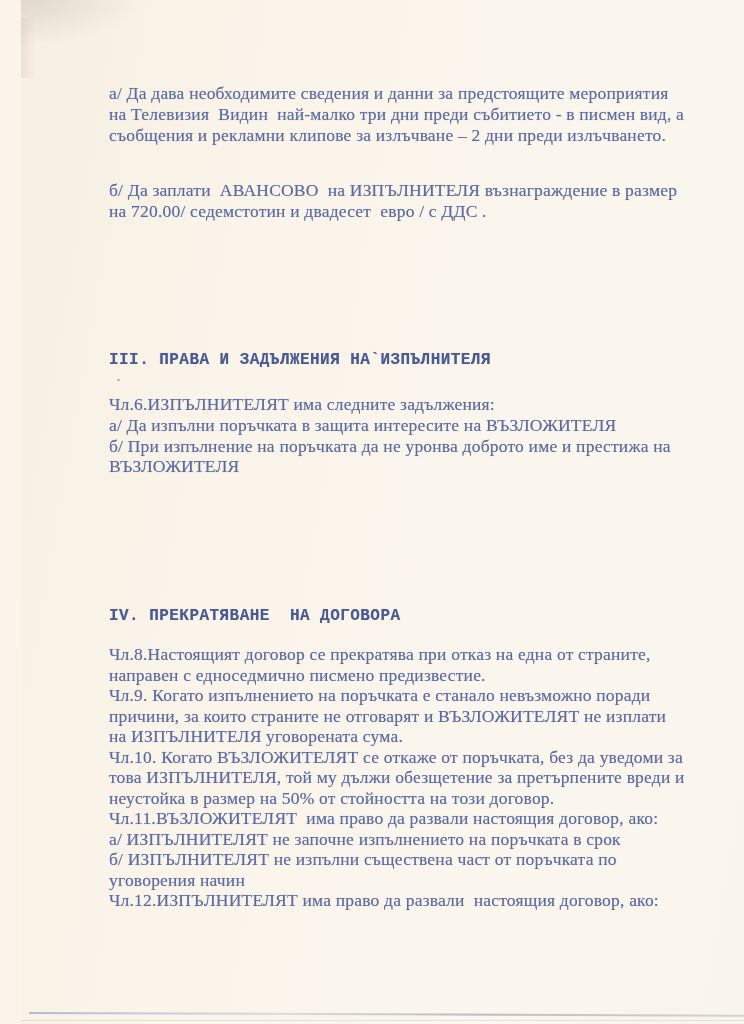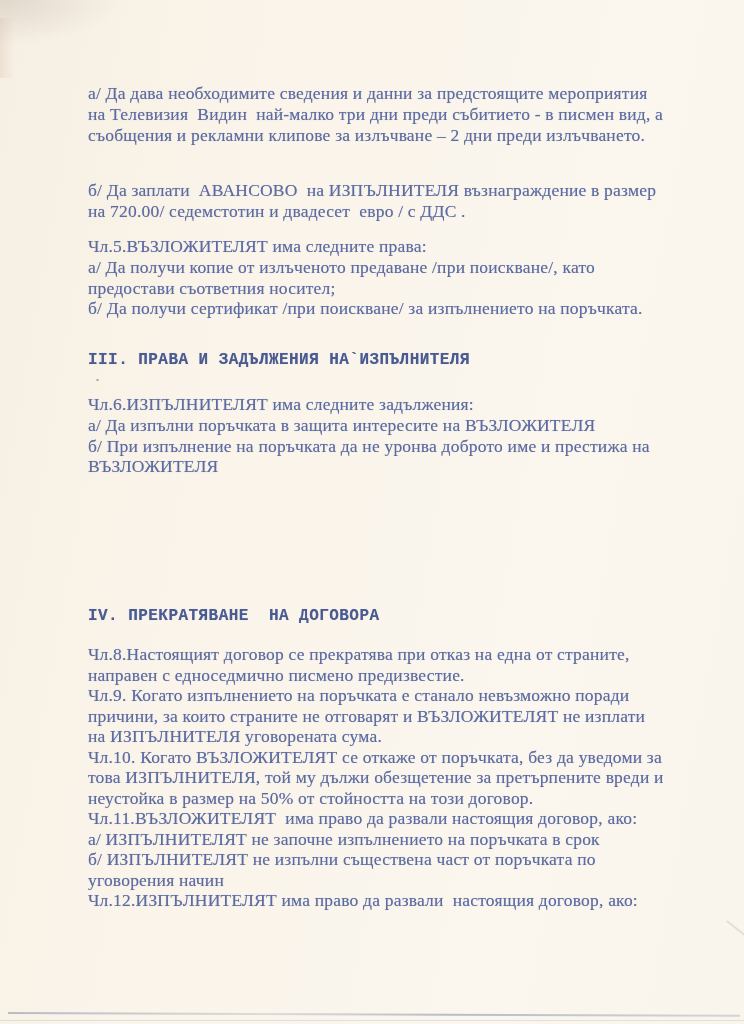--- a/index.html
+++ b/index.html
@@ -11,20 +11,21 @@
     height: 1024px;
     position: relative;
     overflow: hidden;
     background: #faf4ea;
     font-family: "Liberation Serif", serif;
   }
   .page {
     position: absolute;
     inset: 0;
     background: linear-gradient(100deg, #f6efe3 0%, #faf4ea 30%, #fbf6ee 70%, #faf5ec 100%);
+    margin-left: 21px;
   }
   .scan-corner-shadow {
     position: absolute;
     left: 0; top: 0;
     width: 200px; height: 80px;
     background: radial-gradient(ellipse 160px 60px at 0 0, rgba(150,130,120,0.22), rgba(150,130,120,0.0) 75%);
     pointer-events: none;
   }
   .scan-left-smudge {
     position: absolute;
@@ -97,24 +98,20 @@
   <div class="scan-corner-shadow"></div>
   <div class="scan-left-smudge"></div>
 
   <div class="text-block" style="top:83px">а/ Да дава необходимите сведения и данни за предстоящите мероприятия
 на Телевизия  Видин  най-малко три дни преди събитието - в писмен вид, а
 съобщения и рекламни клипове за излъчване – 2 дни преди излъчването.</div>
 
   <div class="text-block" style="top:180px">б/ Да заплати  АВАНСОВО  на ИЗПЪЛНИТЕЛЯ възнаграждение в размер
 на 720.00/ седемстотин и двадесет  евро / с ДДС .</div>
 
-  <div class="text-block" style="top:236px">Чл.5.ВЪЗЛОЖИТЕЛЯТ има следните права:
-а/ Да получи копие от излъченото предаване /при поискване/, като
-предостави съответния носител;
-б/ Да получи сертификат /при поискване/ за изпълнението на поръчката.</div>
 
   <div class="heading-block" style="top:350px">III. ПРАВА И ЗАДЪЛЖЕНИЯ НА`ИЗПЪЛНИТЕЛЯ</div>
 
   <div class="artifact-dot"></div>
 
   <div class="text-block" style="top:394px">Чл.6.ИЗПЪЛНИТЕЛЯТ има следните задължения:
 а/ Да изпълни поръчката в защита интересите на ВЪЗЛОЖИТЕЛЯ
 б/ При изпълнение на поръчката да не уронва доброто име и престижа на
 ВЪЗЛОЖИТЕЛЯ</div>
 

